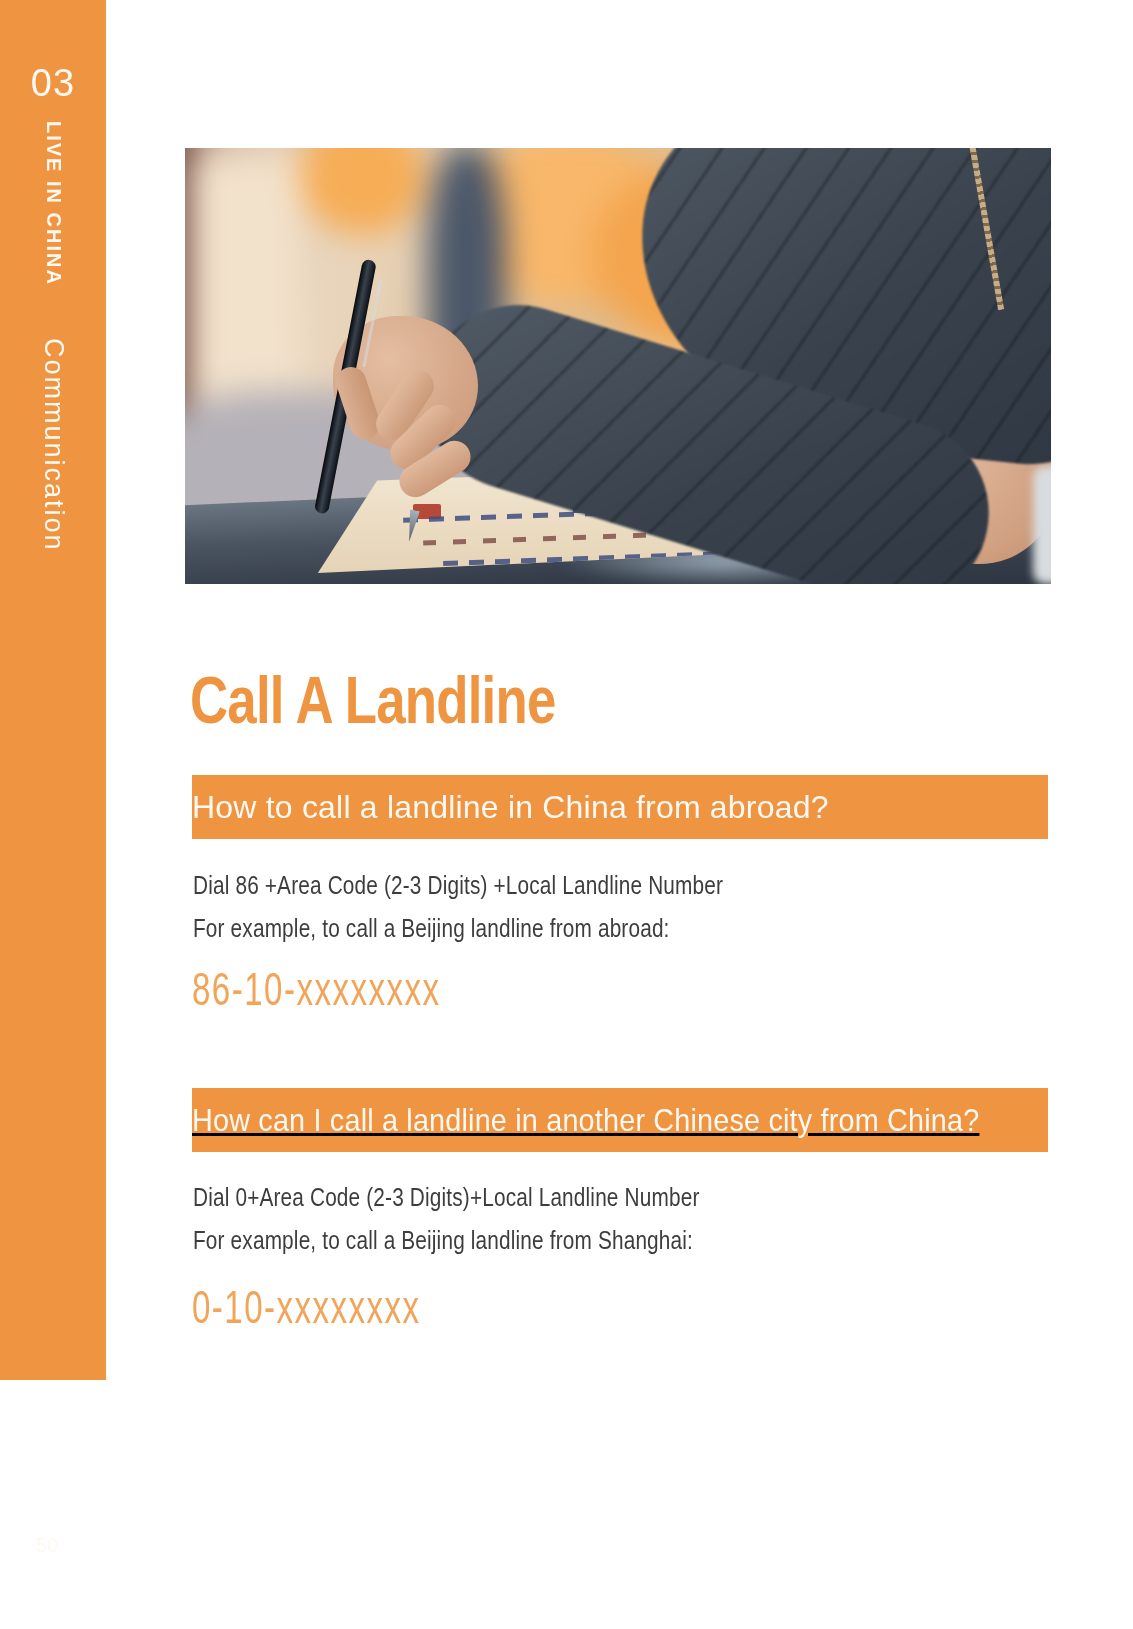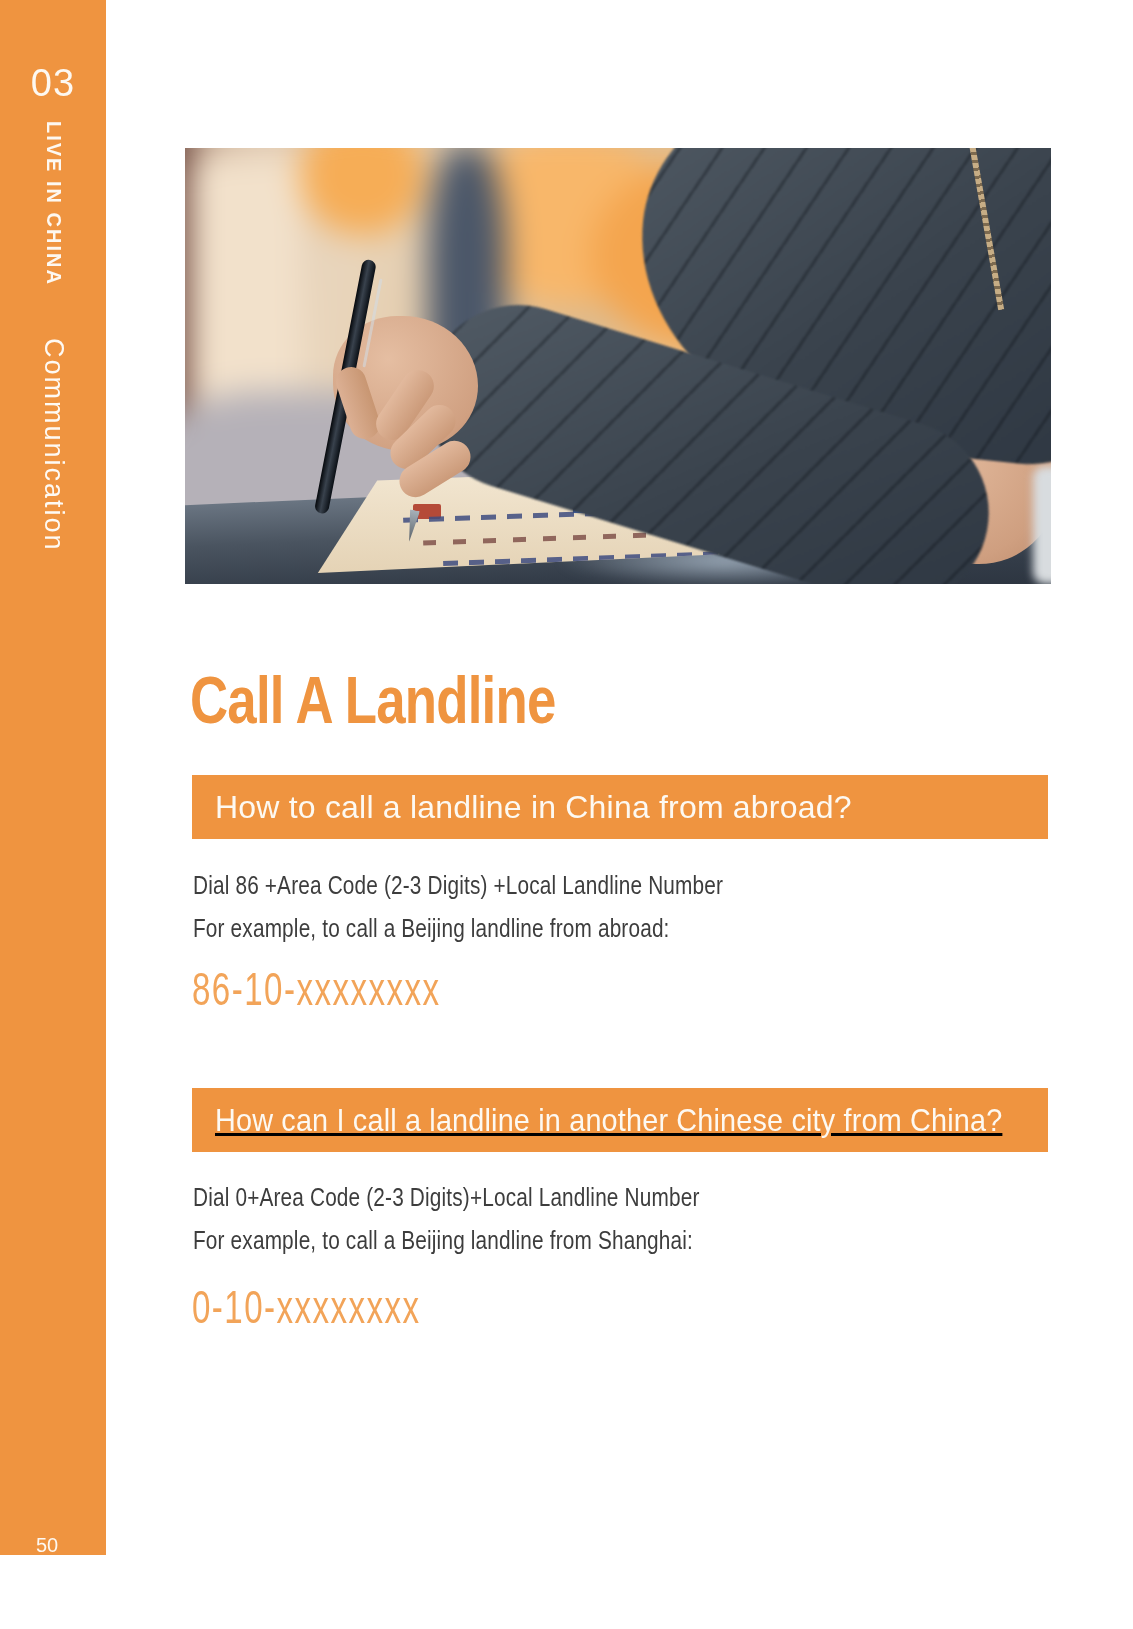--- a/index.html
+++ b/index.html
@@ -1,21 +1,21 @@
 <!DOCTYPE html>
 <html><head>
 <meta charset="utf-8">
 <style>
   html,body{margin:0;padding:0;background:#ffffff;}
   .page{
     position:relative;width:1133px;height:1629px;background:#ffffff;
     font-family:"Liberation Sans",sans-serif;overflow:hidden;
   }
   
-  .sidebar{position:absolute;left:0;top:0;width:106px;height:1555px;background:#EF9440;}
+  .sidebar{position:absolute;left:0;top:0;width:106px;height:1380px;background:#EF9440;}
   .chapter-num{position:absolute;top:62px;left:0;width:106px;text-align:center;
     font-size:38px;color:#fdf8f1;font-weight:400;letter-spacing:1px;}
   .vtext{writing-mode:vertical-rl;color:#fdf8f1;white-space:nowrap;}
   .chapter-title{position:absolute;top:121px;left:53px;transform:translateX(-50%);
     font-size:20px;font-weight:bold;letter-spacing:2px;}
   .section-title{position:absolute;top:338px;left:53px;transform:translateX(-50%);
     font-size:27px;font-weight:400;letter-spacing:2px;color:#fefaf4;}
   .page-num{position:absolute;top:1534px;left:36px;font-size:20px;color:#fdf8f1;}
 
   
@@ -91,21 +91,21 @@
   .held-item{left:686px;top:342px;width:48px;height:60px;border-radius:10px;
     transform:rotate(-12deg);background:linear-gradient(160deg,#ecd08a,#dcb465);}
   .cup-glimpse{left:848px;top:318px;width:80px;height:118px;background:#d8dcdf;
     border-radius:12px;filter:blur(4px);}
 
   
   .title{position:absolute;left:190px;top:664px;margin:0;font-size:66px;font-weight:bold;
     color:#EF9440;letter-spacing:-1px;line-height:1.1;transform:scaleX(.8);
     transform-origin:left top;white-space:nowrap;}
   .banner{position:absolute;left:192px;width:856px;height:64px;background:#EF9440;
-    display:flex;align-items:center;padding-left:23px;box-sizing:border-box;}
+    display:flex;align-items:center;box-sizing:border-box;}
   .banner-1{top:775px;}
   .banner-2{top:1088px;text-decoration:underline;}
   .banner .q{color:#fdf9f2;font-size:32px;letter-spacing:.2px;white-space:nowrap;
     display:inline-block;transform-origin:left center;}
   .banner-2 .q{transform:scaleX(.9);}
   .body-line{position:absolute;left:193px;margin:0;font-size:26px;color:#3d3d3d;
     line-height:1;white-space:nowrap;transform:scaleX(.8);transform-origin:left top;
     letter-spacing:.2px;}
   .b1a{top:872px;}
   .b1b{top:915px;}

